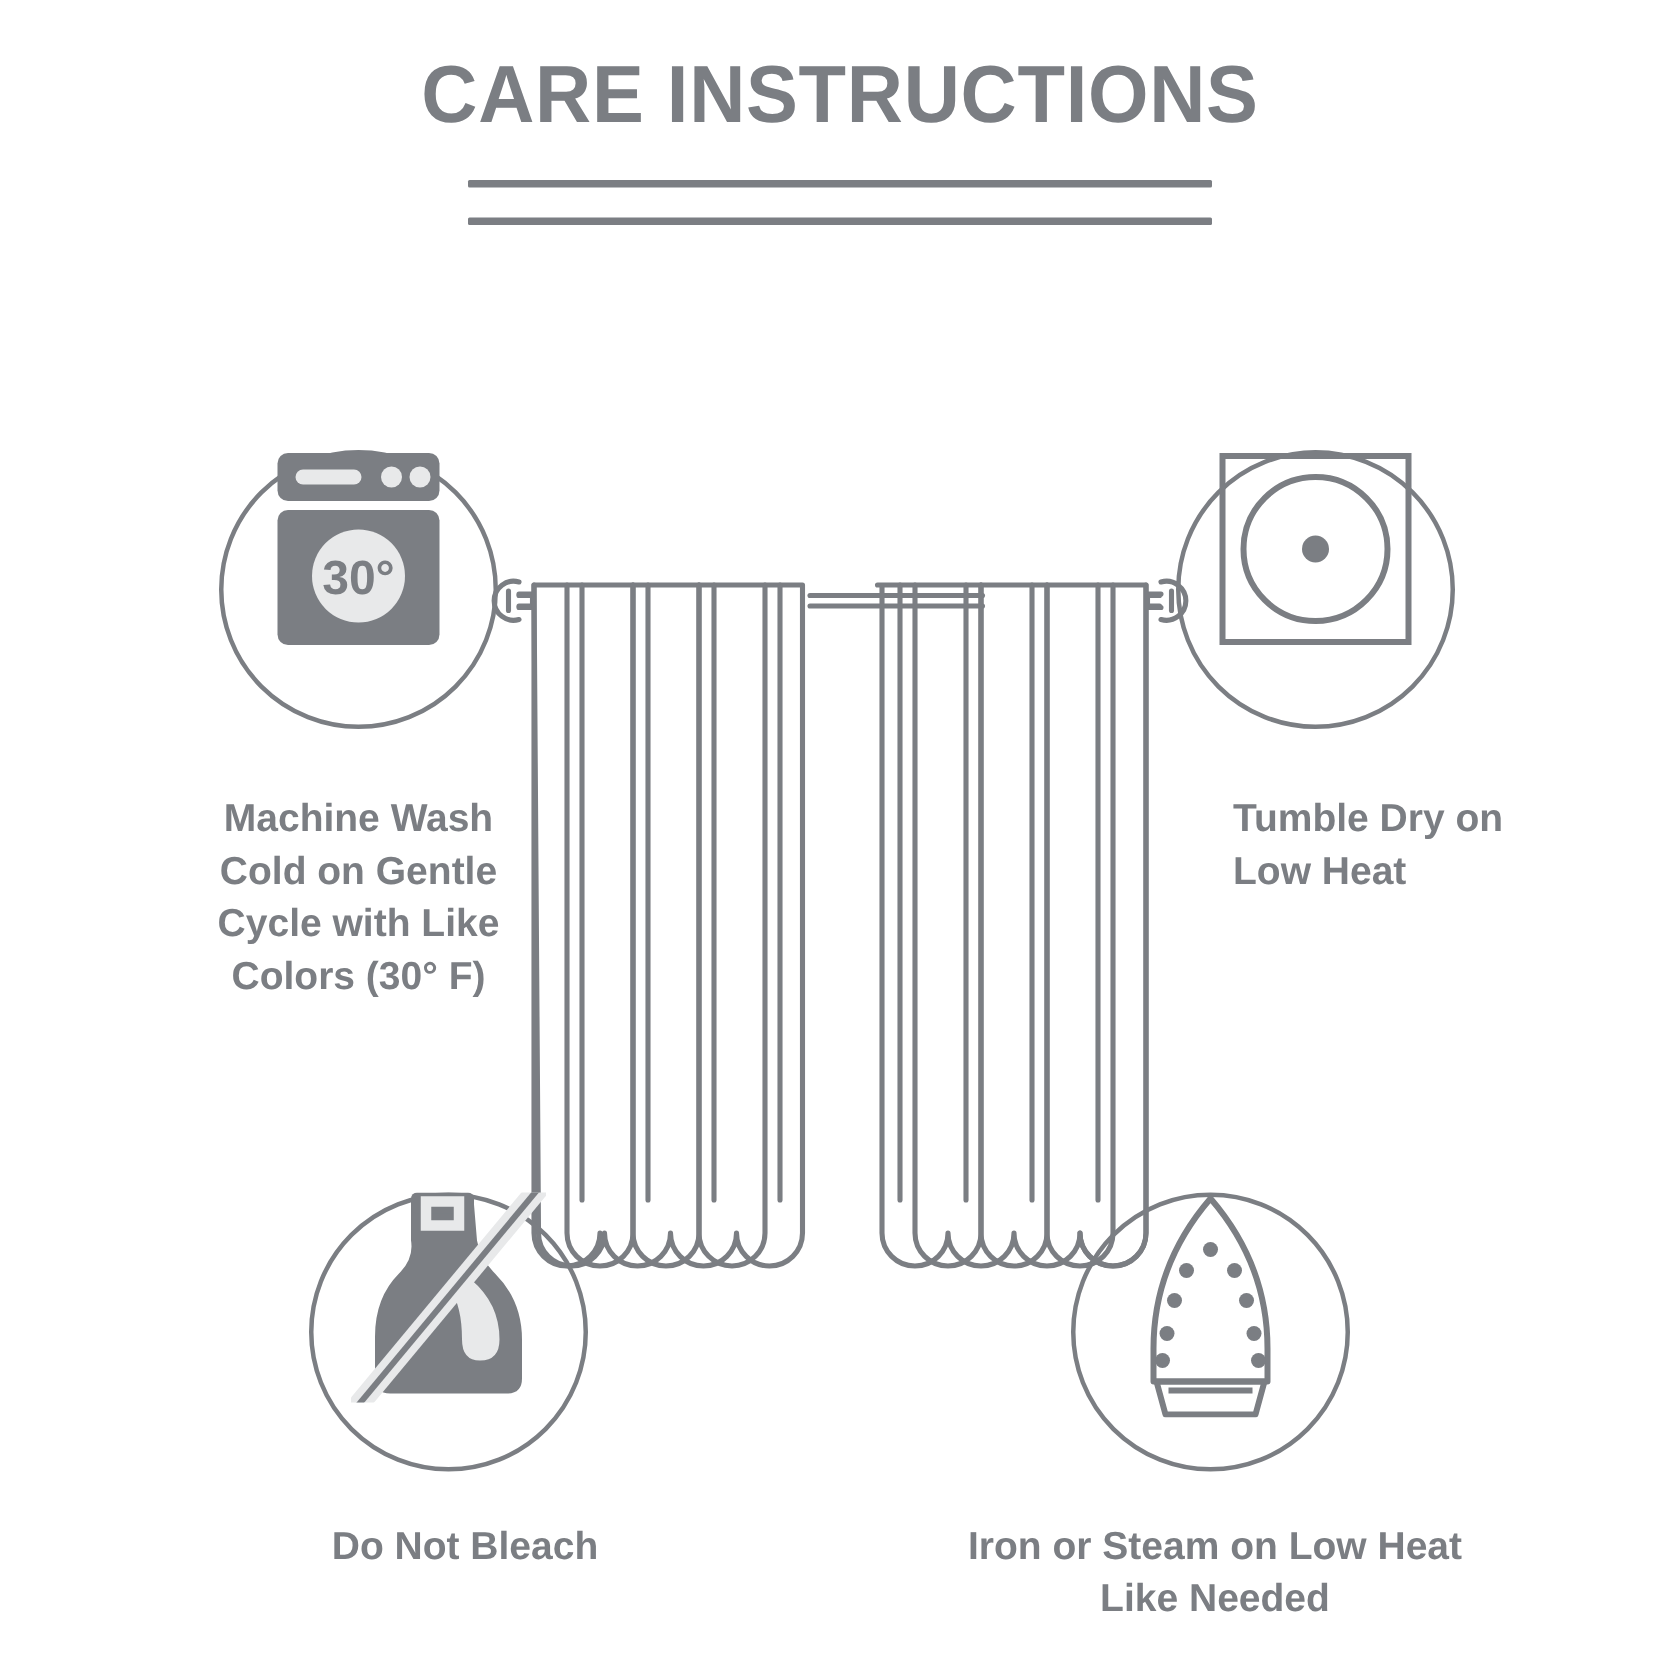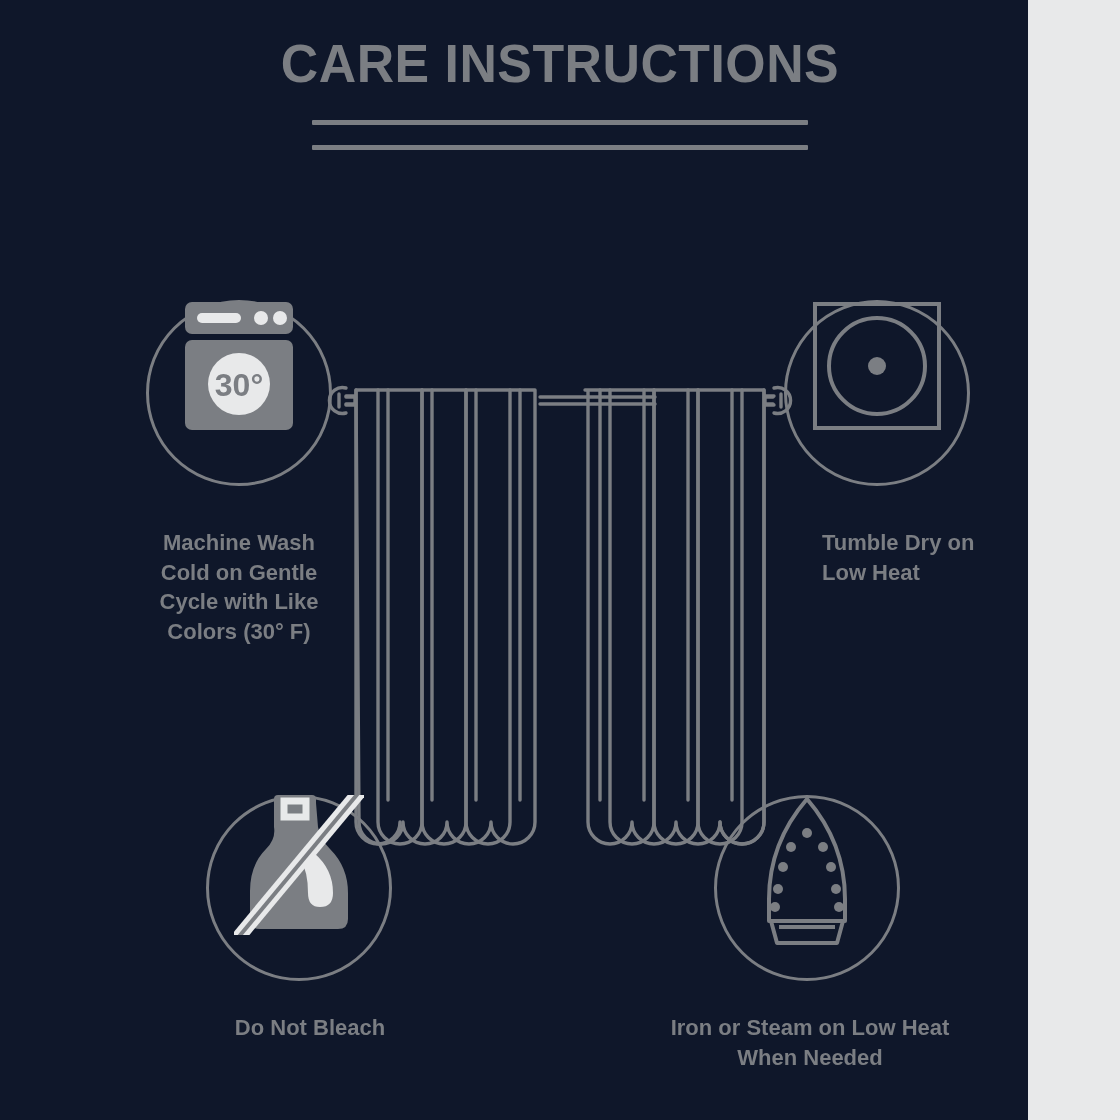--- a/index.html
+++ b/index.html
@@ -10,23 +10,23 @@
   }
   body {
     width: 1120px;
     height: 1120px;
     font-family: "Liberation Sans", sans-serif;
     color: #7b7e83;
     overflow: hidden;
   }
   #page {
     position: relative;
-    width: 1028px;
+    width: 1120px;
     height: 1120px;
-    background: #0f172a;
+    background: #ffffff;
   }
 
   
   #header-block {
     position: absolute;
     left: 0;
     top: 0;
     width: 1120px;
     text-align: center;
   }
@@ -84,21 +84,21 @@
   }
 
   #badge-wash   { left: 146px;  top: 300px; }
   #badge-dry    { left: 784px;  top: 300px; }
   #badge-bleach { left: 206px;  top: 795px; }
   #badge-iron   { left: 714px;  top: 795px; }
 
   
   .caption {
     position: absolute;
-    font-size: 22px;
+    font-size: 26px;
     font-weight: bold;
     line-height: 1.35;
     color: #7b7e83;
     white-space: pre-line;
   }
   #caption-wash   { left: 78px;  top: 528px; width: 322px; text-align: center; }
   #caption-dry    { left: 822px; top: 528px; width: 280px; text-align: left; }
   #caption-bleach { left: 160px; top: 1013px; width: 300px; text-align: center; }
   #caption-iron   { left: 600px; top: 1013px; width: 420px; text-align: center; }
 
@@ -266,15 +266,15 @@
 Cold on Gentle
 Cycle with Like
 Colors (30° F)</div>
 
   <div class="caption" id="caption-dry">Tumble Dry on
 Low Heat</div>
 
   <div class="caption" id="caption-bleach">Do Not Bleach</div>
 
   <div class="caption" id="caption-iron">Iron or Steam on Low Heat
-When Needed</div>
+Like Needed</div>
 
 </div>
 
 </body></html>

